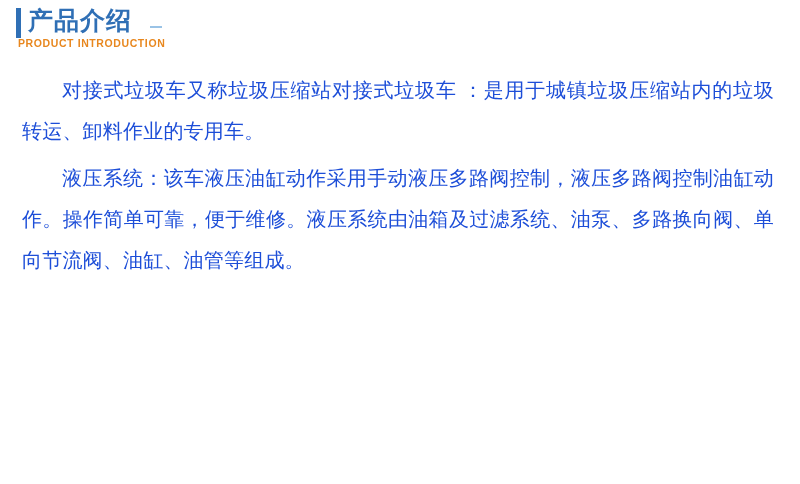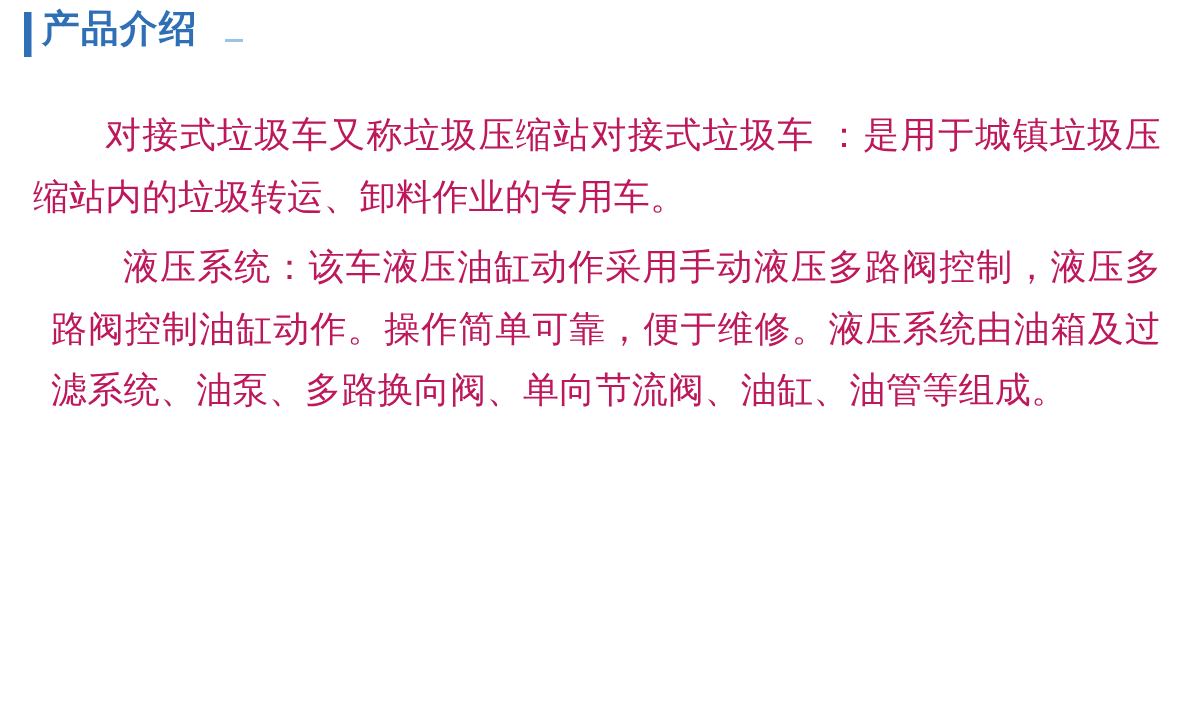--- a/index.html
+++ b/index.html
@@ -38,21 +38,20 @@
   }
   .header-title {
     position: absolute;
     left: 28px;
     top: 4px;
     font-size: 25px;
     font-weight: bold;
     color: #2f6fb5;
     letter-spacing: 1px;
     line-height: 32px;
-    font-family: Liberation Serif, serif;
   }
   .header-sub {
     position: absolute;
     left: 18px;
     top: 36px;
     font-size: 10.5px;
     font-weight: bold;
     color: #e8871e;
     letter-spacing: 0.6px;
     line-height: 14px;
@@ -64,43 +63,43 @@
     width: 12px;
     height: 2px;
     background: #9ac3e6;
   }
 
   
   .content {
     padding: 14px 26px 0 22px;
   }
   .para {
-    font-size: 24px;
+    font-size: 20px;
     line-height: 41px;
-    color: #be185d;
+    color: #1d4ed8;
     text-indent: 2em;
     margin: 0 0 6px 0;
     text-align: justify;
     text-justify: inter-ideograph;
     letter-spacing: 0.2px;
   }
   .para:last-child {
     margin-bottom: 0;
-    margin-left: 12px;
   }
 </style>
 </head>
 <body>
 
 <div class="page">
 
   <div class="header">
     <div class="header-bar"></div>
     <div class="header-title">产品介绍</div>
     <div class="header-rule"></div>
+    <div class="header-sub">PRODUCT INTRODUCTION</div>
   </div>
 
   <div class="content">
     <p class="para">对接式垃圾车又称垃圾压缩站对接式垃圾车 ：是用于城镇垃圾压缩站内的垃圾转运、卸料作业的专用车。</p>
     <p class="para">液压系统：该车液压油缸动作采用手动液压多路阀控制，液压多路阀控制油缸动作。操作简单可靠，便于维修。液压系统由油箱及过滤系统、油泵、多路换向阀、单向节流阀、油缸、油管等组成。</p>
   </div>
 
 </div>
 
 </body></html>

